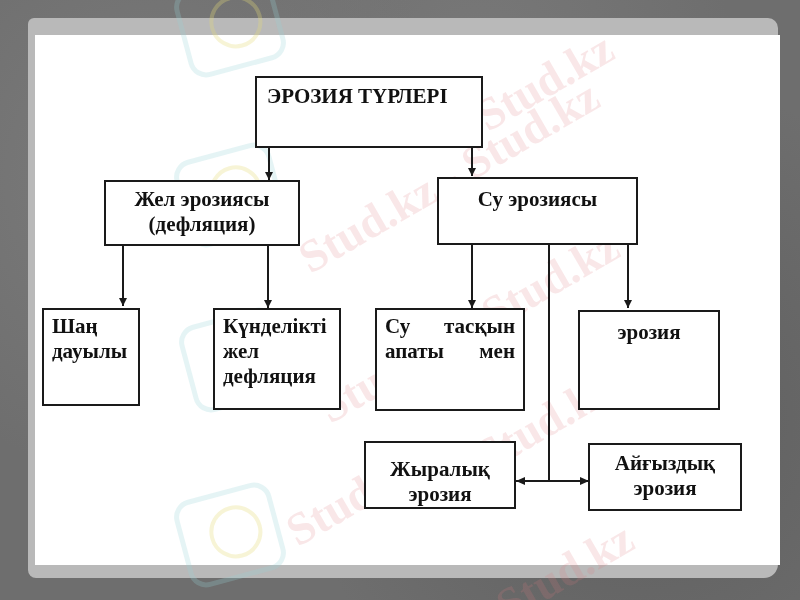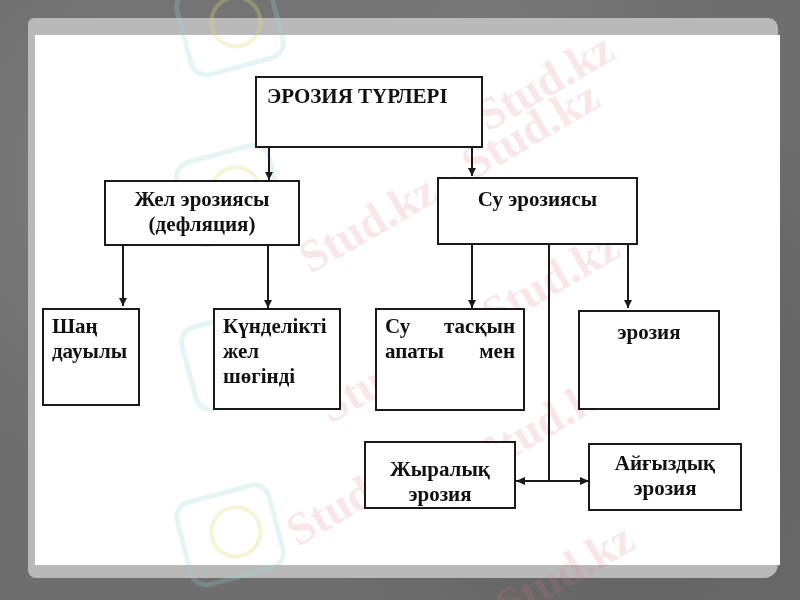--- a/index.html
+++ b/index.html
@@ -107,21 +107,21 @@
 <div class="arrow-left" style="left:516px;top:477px;"></div>
 <div class="arrow-right" style="left:580px;top:477px;"></div>
 
 <div class="box" style="left:42px;top:308px;width:98px;height:98px;padding:4px 0 0 8px;">
   <div>Шаң</div>
   <div>дауылы</div>
 </div>
 <div class="box" style="left:213px;top:308px;width:128px;height:102px;padding:4px 0 4px 8px;">
   <div>Күнделікті</div>
   <div>жел</div>
-  <div>шөгінді</div>
+  <div>дефляция</div>
 </div>
 
 <div class="box" style="left:375px;top:308px;width:150px;height:103px;padding:4px 8px 0 8px;">
   <div class="just">Су тасқын</div>
   <div class="just">апаты мен</div>
 </div>
 <div class="box center" style="left:578px;top:310px;width:142px;height:100px;padding-top:8px;">
   <div>эрозия</div>
 </div>
 <div class="box center" style="left:364px;top:441px;width:152px;height:68px;padding-top:14px;">

